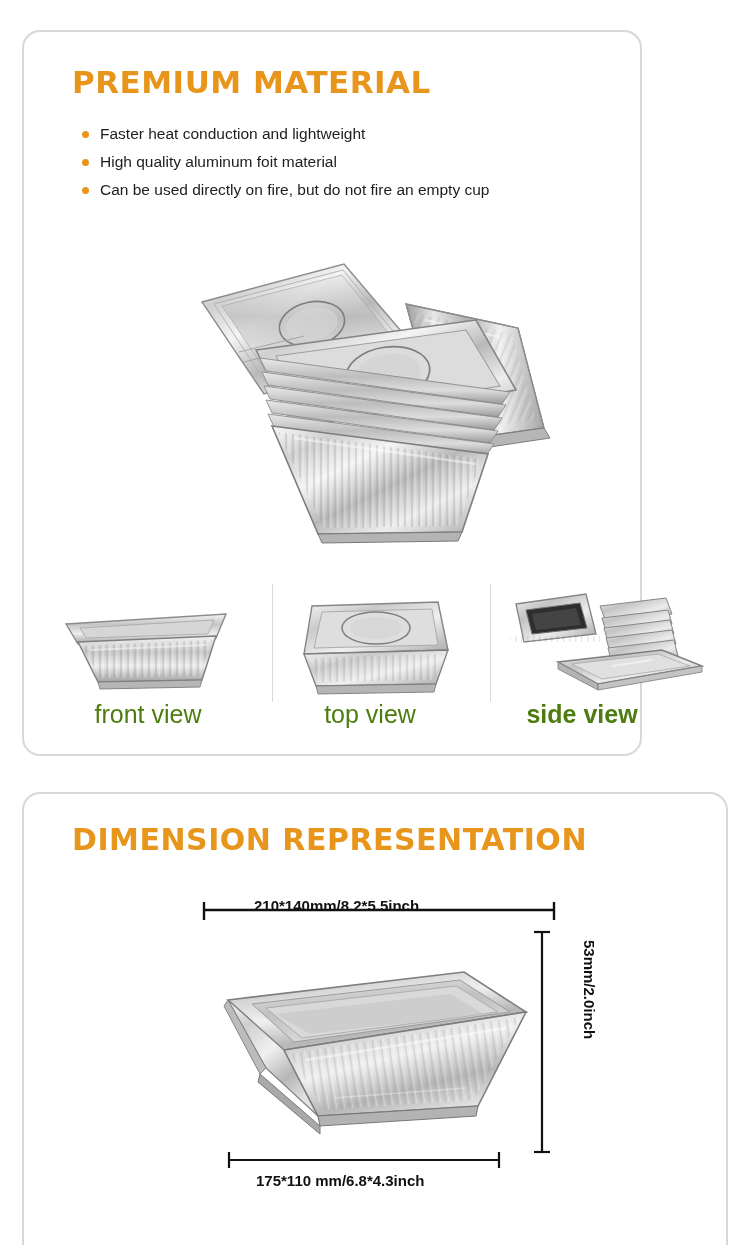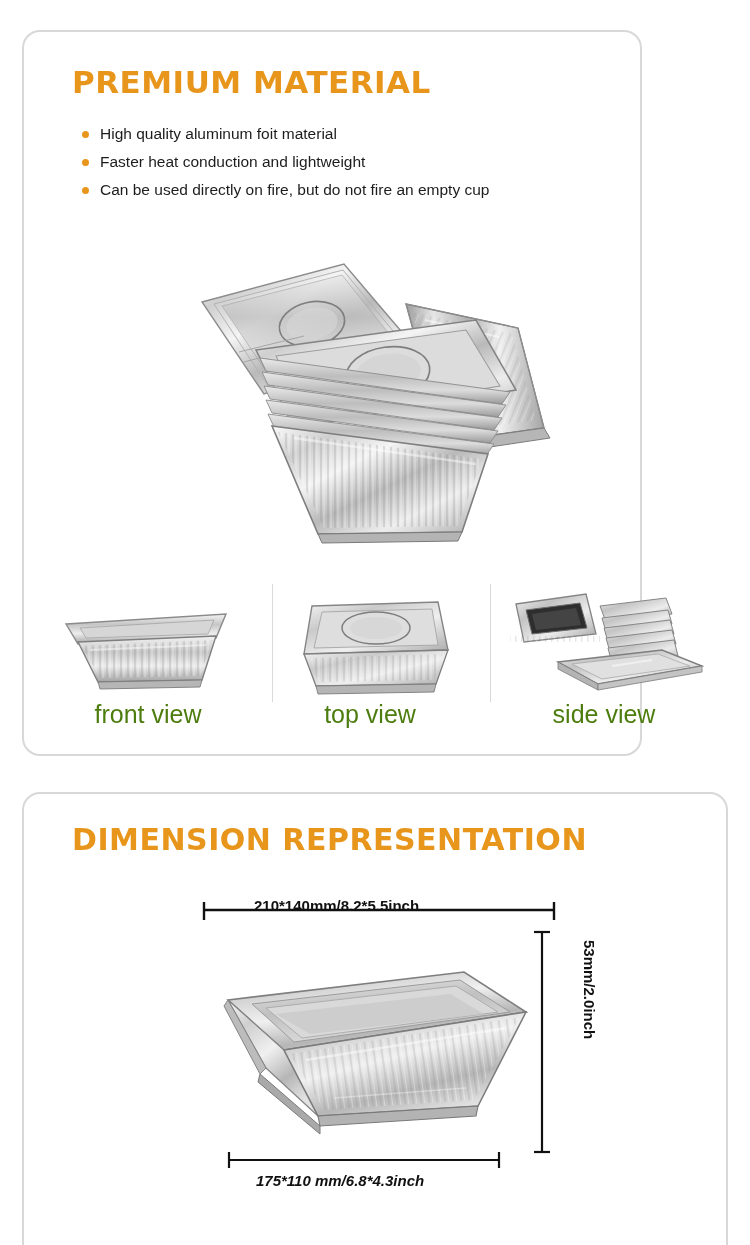--- a/index.html
+++ b/index.html
@@ -123,25 +123,25 @@
 
 <div class="page">
 
   <div class="panel" id="panel-premium">
 
     <div class="panel-title" id="premium-title">PREMIUM MATERIAL</div>
 
     <div class="bullets">
       <div class="bullet-row">
         <span class="bullet-dot"></span>
-        <span class="bullet-text">High quality aluminum foit material</span>
+        <span class="bullet-text">Faster heat conduction and lightweight</span>
       </div>
       <div class="bullet-row">
         <span class="bullet-dot"></span>
-        <span class="bullet-text">Faster heat conduction and lightweight</span>
+        <span class="bullet-text">High quality aluminum foit material</span>
       </div>
       <div class="bullet-row">
         <span class="bullet-dot"></span>
         <span class="bullet-text">Can be used directly on fire, but do not fire an empty cup</span>
       </div>
     </div>
 
     <div class="art" style="left:120px; top:200px;">
       <svg width="470" height="330" viewBox="0 0 470 330" xmlns="http://www.w3.org/2000/svg">
         <defs>
@@ -309,21 +309,21 @@
         <path d="M70 84 L156 74 L188 86 L100 99 Z" fill="#e0e0e0" stroke="#a8a8a8" stroke-width="0.8"></path>
         <path d="M56 82 L96 104 L96 110 L56 89 Z" fill="#b4b4b4" stroke="#7b7b7b" stroke-width="0.8"></path>
         <path d="M96 104 L200 86 L200 92 L96 110 Z" fill="#c4c4c4" stroke="#7b7b7b" stroke-width="0.8"></path>
         <path d="M110 86 L150 80" stroke="#ffffff" stroke-width="2" opacity="0.5"></path>
         <rect x="8" y="56" width="90" height="6" fill="url(#svribs)" opacity="0.5"></rect>
       </svg>
     </div>
 
     <div class="view-label" style="left:24px; top:668px; width:200px;">front view</div>
     <div class="view-label" style="left:246px; top:668px; width:200px;">top view</div>
-    <div class="view-label" style="left:474px; top:668px; width:212px;">side view</div>
+    <div class="view-label" style="left:452px; top:668px; width:212px;font-weight:bold;">side view</div>
   </div>
 
   <div class="panel" id="panel-dimension">
 
     <div class="panel-title" id="dimension-title">DIMENSION REPRESENTATION</div>
 
     <div class="dim-text" style="left:230px; top:103px; font-weight:700;">210*140mm/8.2*5.5inch</div>
 
     <div class="art" style="left:0px; top:108px;">
       <svg width="702" height="300" viewBox="0 0 702 300" xmlns="http://www.w3.org/2000/svg">
@@ -383,16 +383,16 @@
         <path d="M104 152 L264 142 L262 152 L106 162 Z" fill="#b3b3b3" stroke="#797979" stroke-width="1.1"></path>
         <path d="M46 110 L106 162 L106 170 L44 118 Z" fill="#a9a9a9" stroke="#7a7a7a" stroke-width="1"></path>
 
         <path d="M92 96 L292 64" stroke="#ffffff" stroke-width="2.6" opacity="0.45"></path>
         <path d="M120 134 L252 124" stroke="#ffffff" stroke-width="1.6" opacity="0.35"></path>
       </svg>
     </div>
 
     <div class="dim-text vertical" style="left:574px; top:146px; font-weight:600;">53mm/2.0inch</div>
 
-    <div class="dim-text" style="left:232px; top:378px; font-weight:600;font-style:italic;">175*110  mm/6.8*4.3inch</div>
+    <div class="dim-text" style="left:232px; top:378px; font-weight:600;">175*110  mm/6.8*4.3inch</div>
   </div>
 
 </div>
 
 </body></html>

